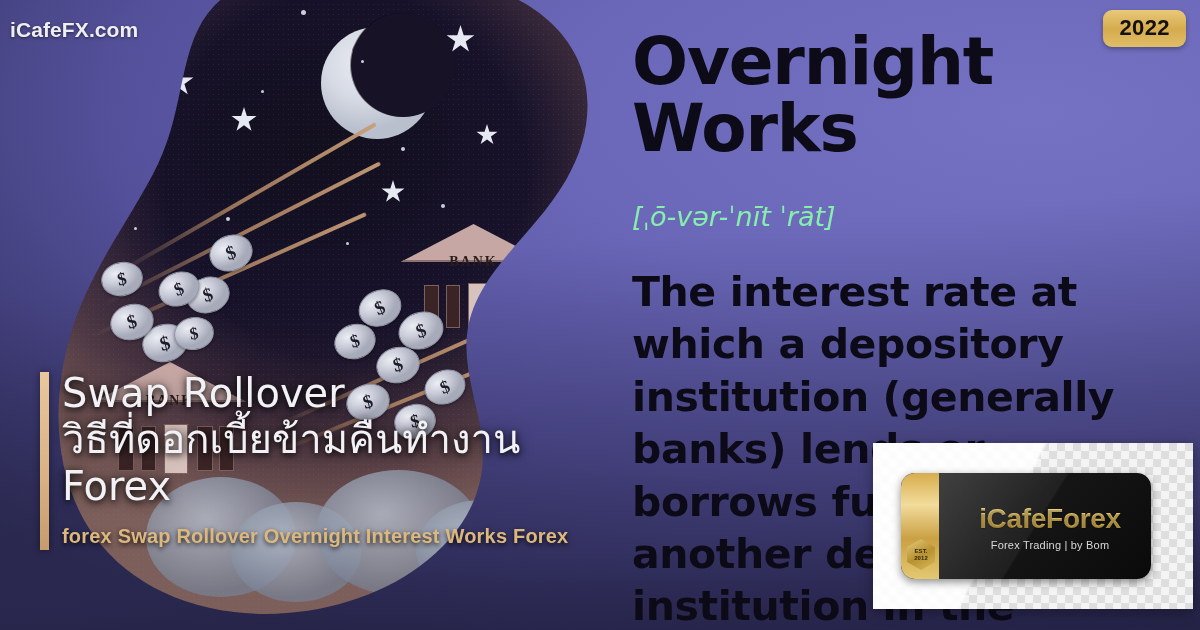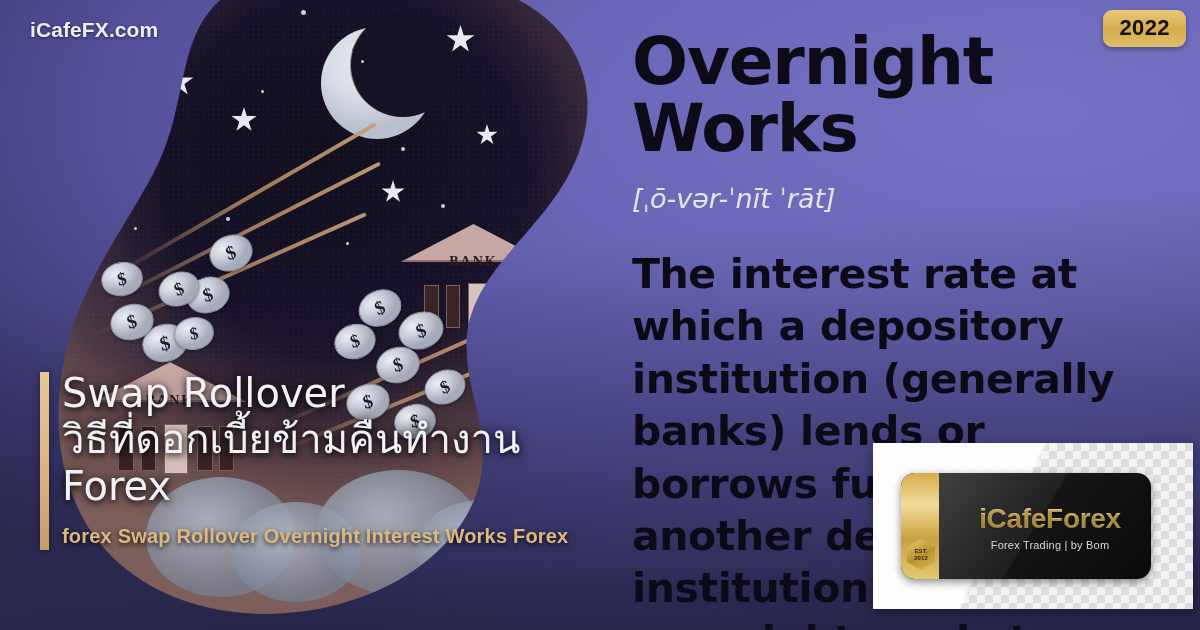--- a/index.html
+++ b/index.html
@@ -110,21 +110,21 @@
     filter:blur(.4px);
   }
   .cloud {
     position:absolute; border-radius:50%;
     background:radial-gradient(60% 60% at 40% 35%, rgba(178,186,200,.85), rgba(120,130,150,.72));
     filter:blur(.6px);
   }
 
   
   #watermark {
-    position:absolute; left:30px; top:18px;
+    position:absolute; left:10px; top:18px;
     color:rgba(255,255,255,.92);
     font-size:21px; font-weight:700;
     text-shadow:0 1px 3px rgba(0,0,0,.55);
     letter-spacing:.1px;
   }
 
   
   #year-badge {
     position:absolute; right:14px; top:10px;
     padding:5px 16px 6px;
@@ -136,22 +136,22 @@
   }
 
   
   #definition { position:absolute; left:632px; top:28px; width:540px; }
   #def-term {
     font-size:66px; font-weight:700; color:#0d0b18;
     letter-spacing:-1.2px; line-height:1.02;
     font-family:"DejaVu Sans", sans-serif;
   }
   #def-phonetic {
-    margin-top:20px;
-    font-size:27px; font-style:italic; color:#e5e5e5;
+    margin-top:38px;
+    font-size:27px; font-style:italic; color:#86efac;
     font-family:"DejaVu Sans", sans-serif;
   }
   #def-body {
     margin-top:34px;
     font-size:41px; font-weight:600; line-height:1.28;
     color:#0c0a17; letter-spacing:-.4px;
     font-family:"DejaVu Sans", sans-serif;
   }
 
   

